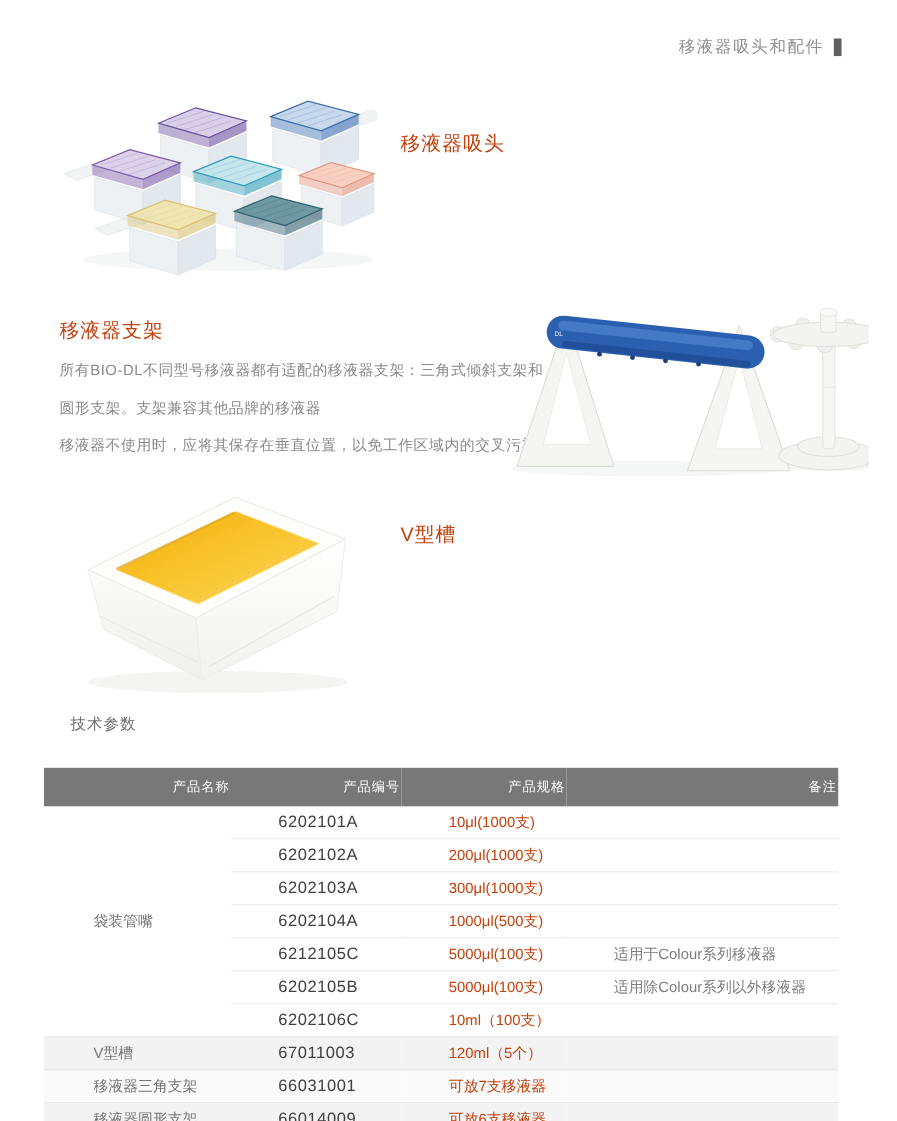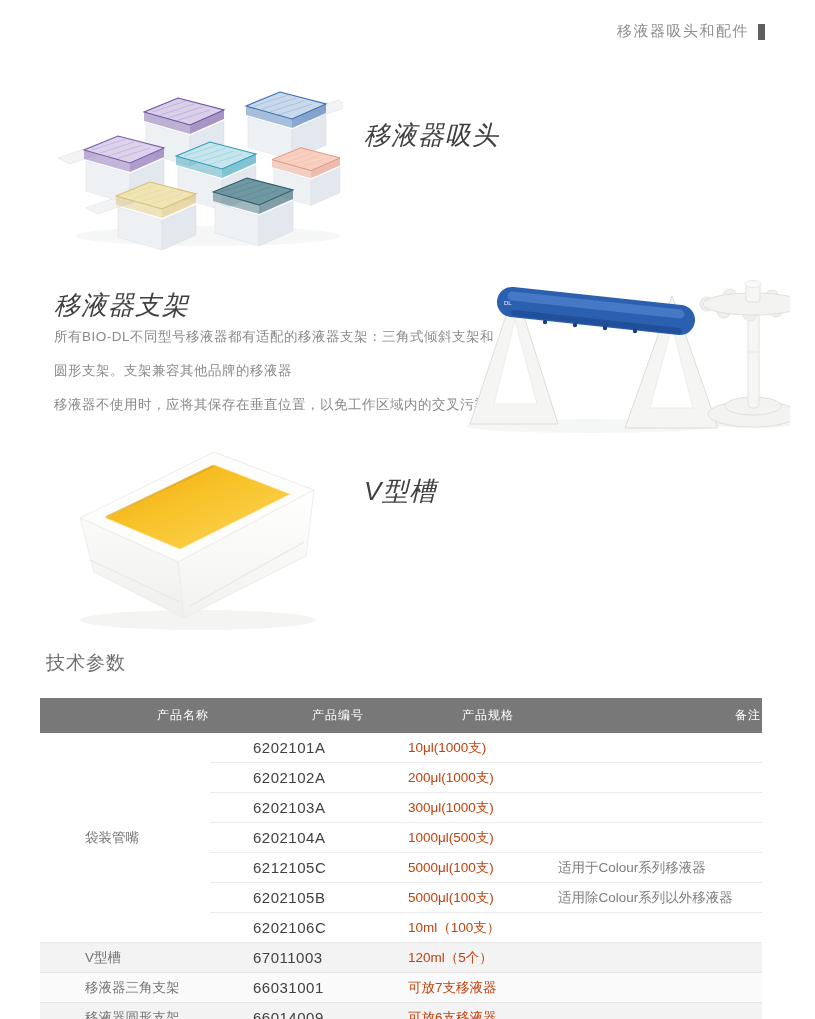--- a/index.html
+++ b/index.html
@@ -1,36 +1,36 @@
 <!DOCTYPE html>
 <html><head>
 <meta charset="utf-8">
 <style>
   html,body{margin:0;padding:0;background:#ffffff;}
   .page{position:relative;width:815px;height:1019px;background:#fff;overflow:hidden;
         font-family:"Liberation Sans","DejaVu Sans",sans-serif;}
 
   
-  .hdr{position:absolute;top:22px;right:50px;display:flex;align-items:center;gap:9px;}
+  .hdr{position:absolute;top:33px;right:50px;display:flex;align-items:center;gap:9px;}
   .hdr-title{font-size:15px;color:#8f8f8f;letter-spacing:1.5px;}
   .hdr-bar{width:7px;height:16px;background:#5f5f5f;}
 
   
-  .sec-title{position:absolute;font-size:26px;color:#404040;letter-spacing:1px;font-style:italic;}
+  .sec-title{position:absolute;font-size:18px;color:#c2410c;letter-spacing:1px;}
   .para{position:absolute;font-size:13.5px;color:#8a8a8a;letter-spacing:0.5px;}
   .para div{line-height:35px;white-space:nowrap;}
 
   .s1-title{left:364px;top:118px;}
   .s1-desc{left:364px;top:162px;}
   .s2-title{left:54px;top:288px;}
   .s2-desc{left:54px;top:320px;}
   .s2-desc div{line-height:34px;}
   .s3-title{left:364px;top:474px;}
   .s3-desc{left:364px;top:516px;}
-  .tech-title{position:absolute;left:46px;top:650px;font-size:19px;color:#6f6f6f;letter-spacing:1px;}
+  .tech-title{position:absolute;left:64px;top:650px;font-size:14px;color:#6f6f6f;letter-spacing:1px;}
 
   
   .img-tips{position:absolute;left:58px;top:88px;}
   .img-stand{position:absolute;left:460px;top:256px;}
   .img-trough{position:absolute;left:66px;top:440px;}
 
   
   .bf{fill:#eef1f4;stroke:#dde3e8;stroke-width:.6;}
   .br{fill:#e2e8ed;stroke:#d8dfe5;stroke-width:.6;}
   .lt{fill:var(--tint);stroke:var(--rim);stroke-width:1.1;}

